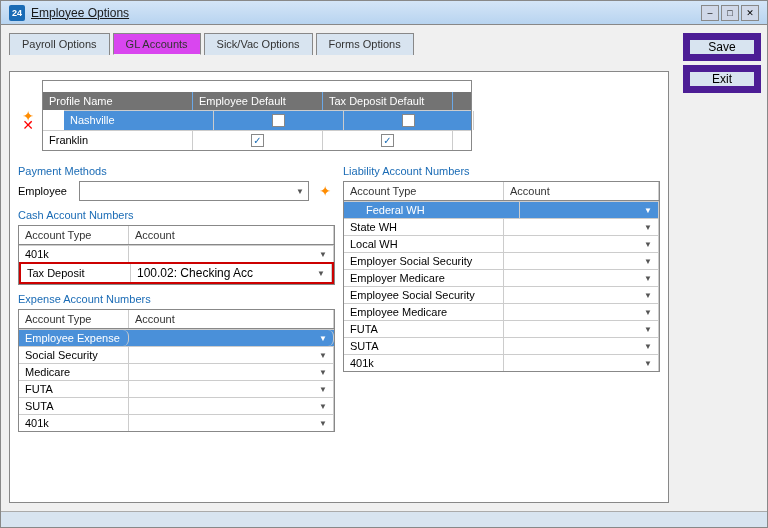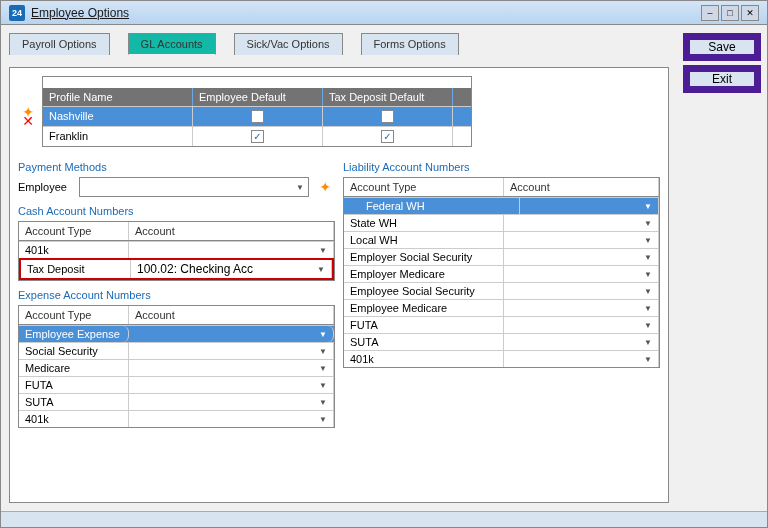--- a/index.html
+++ b/index.html
@@ -11,36 +11,36 @@
     .title-bar-left { display: flex; align-items: center; gap: 6px; }
     .title-icon { width: 16px; height: 16px; background: #1a6bb5; border-radius: 2px; display: flex; align-items: center; justify-content: center; color: white; font-size: 9px; font-weight: bold; }
     .title-text { font-size: 12px; color: #1a1a1a; text-decoration: underline; }
     .title-buttons { display: flex; gap: 2px; }
     .title-btn { width: 18px; height: 16px; background: #d0d8e8; border: 1px solid #888; cursor: pointer; display: flex; align-items: center; justify-content: center; font-size: 9px; }
     
     .main-content { display: flex; flex: 1; }
     
     .left-panel { flex: 1; display: flex; flex-direction: column; padding: 4px; }
     
-    .tabs { display: flex; gap: 16px; margin-bottom: 0; padding: 4px 4px 12px 4px; }
+    .tabs { display: flex; gap: 1px; margin-bottom: 16px; padding: 4px 4px 0 4px; }
     .tab { padding: 4px 12px; background: #d8e4f0; border: 1px solid #888; border-bottom: none; cursor: pointer; font-size: 11px; color: #333; margin-right: 2px; }
-    .tab.active { background: #14b8a6; border-bottom: 1px solid #f0f0f0; z-index: 1; font-weight: normal; }
+    .tab.active { background: #d946ef; border-bottom: 1px solid #f0f0f0; z-index: 1; font-weight: normal; }
     
     .content-area { border: 1px solid #888; background: white; flex: 1; padding: 8px; margin: 0 4px 4px 4px; }
     
     .profiles-section { margin-bottom: 12px; }
     .profile-toolbar { display: flex; align-items: center; gap: 4px; margin-bottom: 2px; }
     .star-btn { width: 20px; height: 20px; background: none; border: none; cursor: pointer; color: #ff8c00; font-size: 14px; }
     .x-btn { width: 20px; height: 20px; background: none; border: none; cursor: pointer; color: red; font-size: 14px; }
     
     .profile-table { border: 1px solid #888; width: 430px; }
     .profile-table-header { display: grid; grid-template-columns: 150px 130px 130px; background: #737373; margin-top: 11px; }
     .profile-th { padding: 3px 6px; color: white; font-size: 11px; border-right: 1px solid #6aa8e8; }
     .profile-row { display: grid; grid-template-columns: 150px 130px 130px; border-top: 1px solid #ccc; }
-    .profile-row.selected { background: #4a90d9; }
+    .profile-row.selected { background: #4a90d9; margin-left: 21px; }
     .profile-cell { padding: 3px 6px; font-size: 11px; border-right: 1px solid #ccc; }
     .profile-cell.selected { color: white; }
     .checkbox-cell { display: flex; align-items: center; justify-content: center; }
     .check-box { width: 13px; height: 13px; border: 1px solid #888; background: white; display: flex; align-items: center; justify-content: center; }
     .check-box.checked { color: #1a6bb5; font-size: 10px; }
     
     .two-col { display: grid; grid-template-columns: 1fr 1fr; gap: 8px; margin-top: 8px; }
     
     .section-label { color: #1a6bb5; font-size: 11px; margin-bottom: 4px; font-weight: normal; }
     

